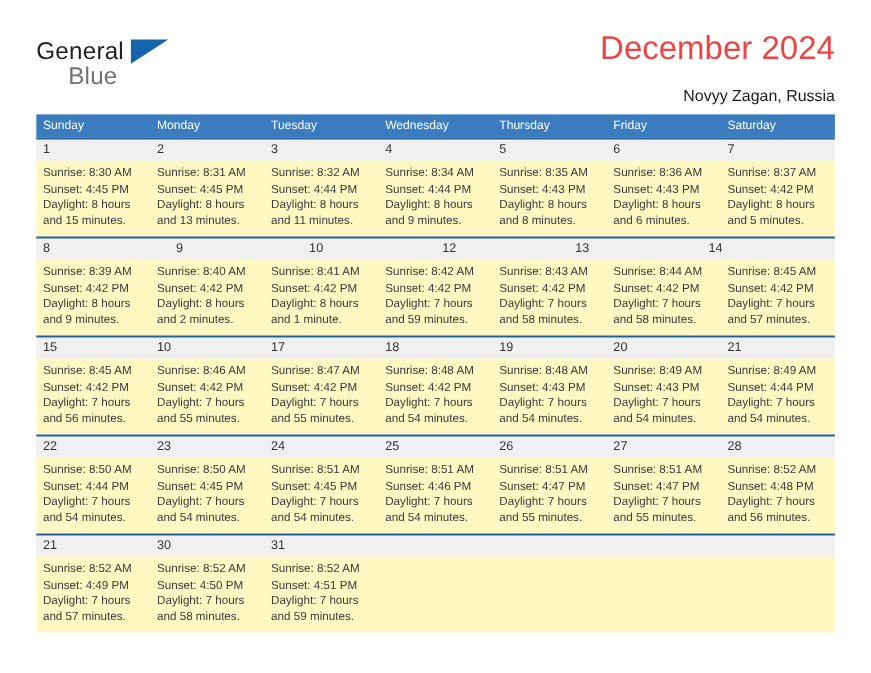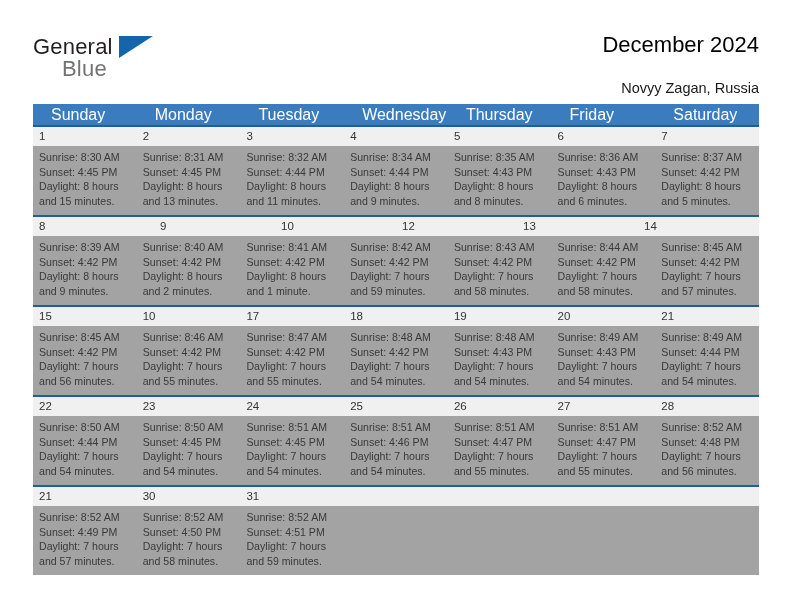--- a/index.html
+++ b/index.html
@@ -66,22 +66,22 @@
     font-family: "Liberation Sans", sans-serif;
   }
 
   .title-block {
     position: absolute;
     right: 0;
     top: 0;
     text-align: right;
   }
   .cal-title {
-    font-size: 22px;
-    color: #000000;
+    font-size: 30px;
+    color: #ef4444;
     font-weight: normal;
     line-height: 34px;
     white-space: nowrap;
     text-align: center;
   }
   .cal-subtitle {
     font-size: 14.5px;
     color: #1a1a1a;
     line-height: 22px;
     margin-top: 15px;
@@ -97,23 +97,23 @@
   }
 
   .weekday-row {
     display: flex;
     background: #3a7cbe;
     height: 21px;
   }
   .weekday-cell {
     flex: 1 1 0;
     color: #ffffff;
-    font-size: 16px;
+    font-size: 11px;
     line-height: 21px;
-    padding-left: 18px;
+    padding-left: 6px;
     box-sizing: border-box;
     white-space: nowrap;
     overflow: hidden;
   }
 
   .week {
     position: relative;
   }
   .week-rule {
     height: 2px;
@@ -128,21 +128,21 @@
   .daynum-cell {
     flex: 1 1 0;
     font-size: 11.5px;
     line-height: 19px;
     padding-left: 6px;
     box-sizing: border-box;
     color: #333333;
   }
   .info-row {
     display: flex;
-    background: #a3a3a3;
+    background: #fef9c3;
     height: 69px;
   }
   .info-cell {
     flex: 1 1 0;
     padding: 4px 6px 0 6px;
     box-sizing: border-box;
   }
   .info-line {
     font-size: 10.6px;
     line-height: 14.6px;

